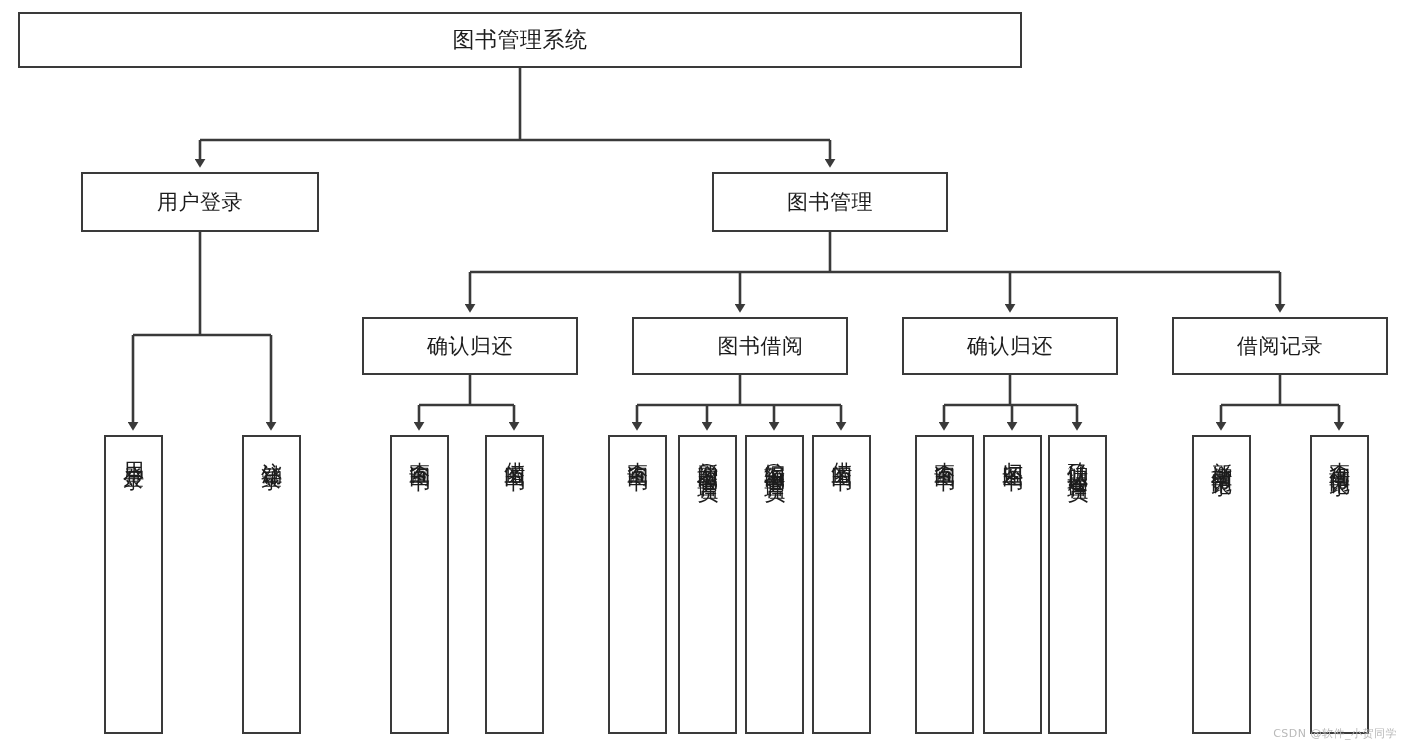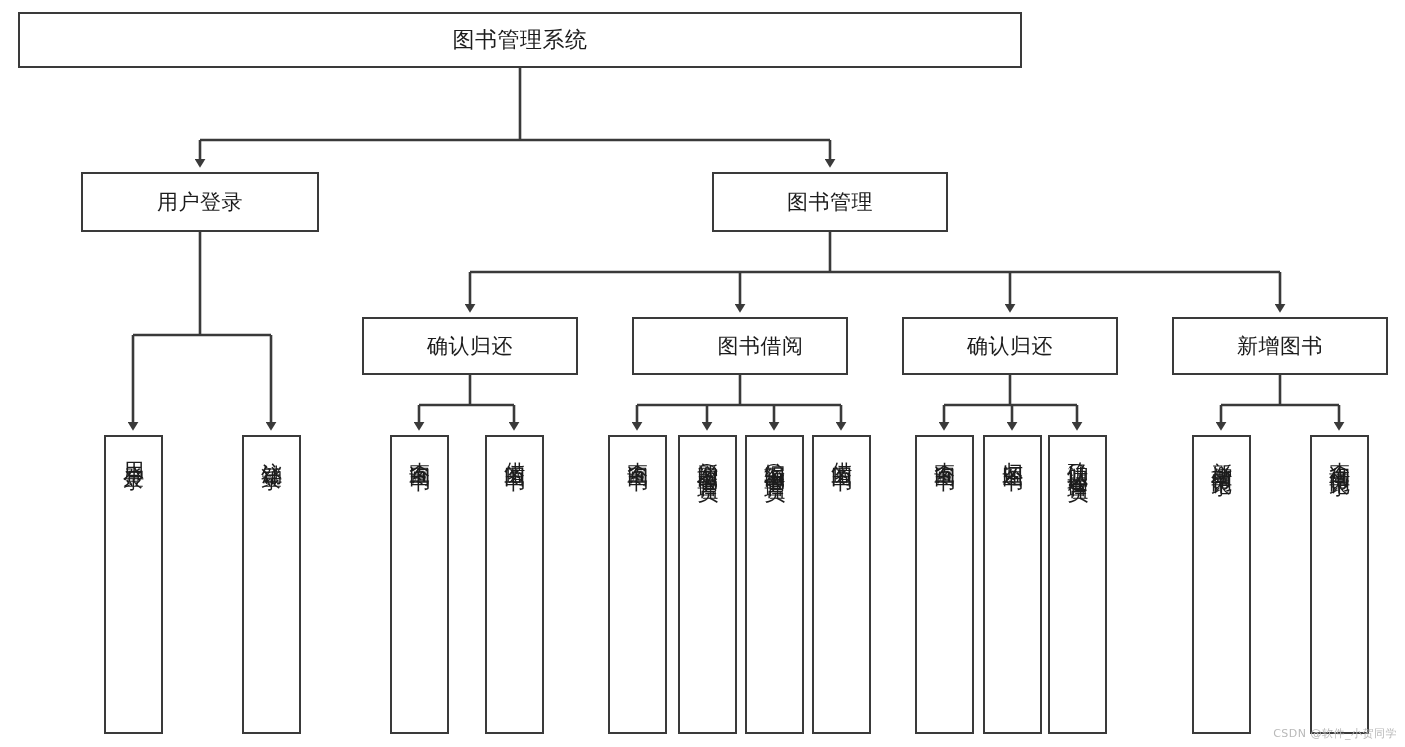--- a/index.html
+++ b/index.html
@@ -136,21 +136,21 @@
   <div class="node" style="left:362px; top:317px; width:216px; height:58px;">
     <span class="node-label">确认归还</span>
   </div>
   <div class="node" style="left:632px; top:317px; width:216px; height:58px;padding-left:41px;">
     <span class="node-label">图书借阅</span>
   </div>
   <div class="node" style="left:902px; top:317px; width:216px; height:58px;">
     <span class="node-label">确认归还</span>
   </div>
   <div class="node" style="left:1172px; top:317px; width:216px; height:58px;">
-    <span class="node-label">新增图书</span>
+    <span class="node-label">借阅记录</span>
   </div>
 
   <div class="node leaf" style="left:104px; top:435px; width:59px; height:299px;">
     <span class="node-label">用户登录</span>
   </div>
   <div class="node leaf" style="left:242px; top:435px; width:59px; height:299px;">
     <span class="node-label">注销登录</span>
   </div>
 
   <div class="node leaf" style="left:390px; top:435px; width:59px; height:299px;">

